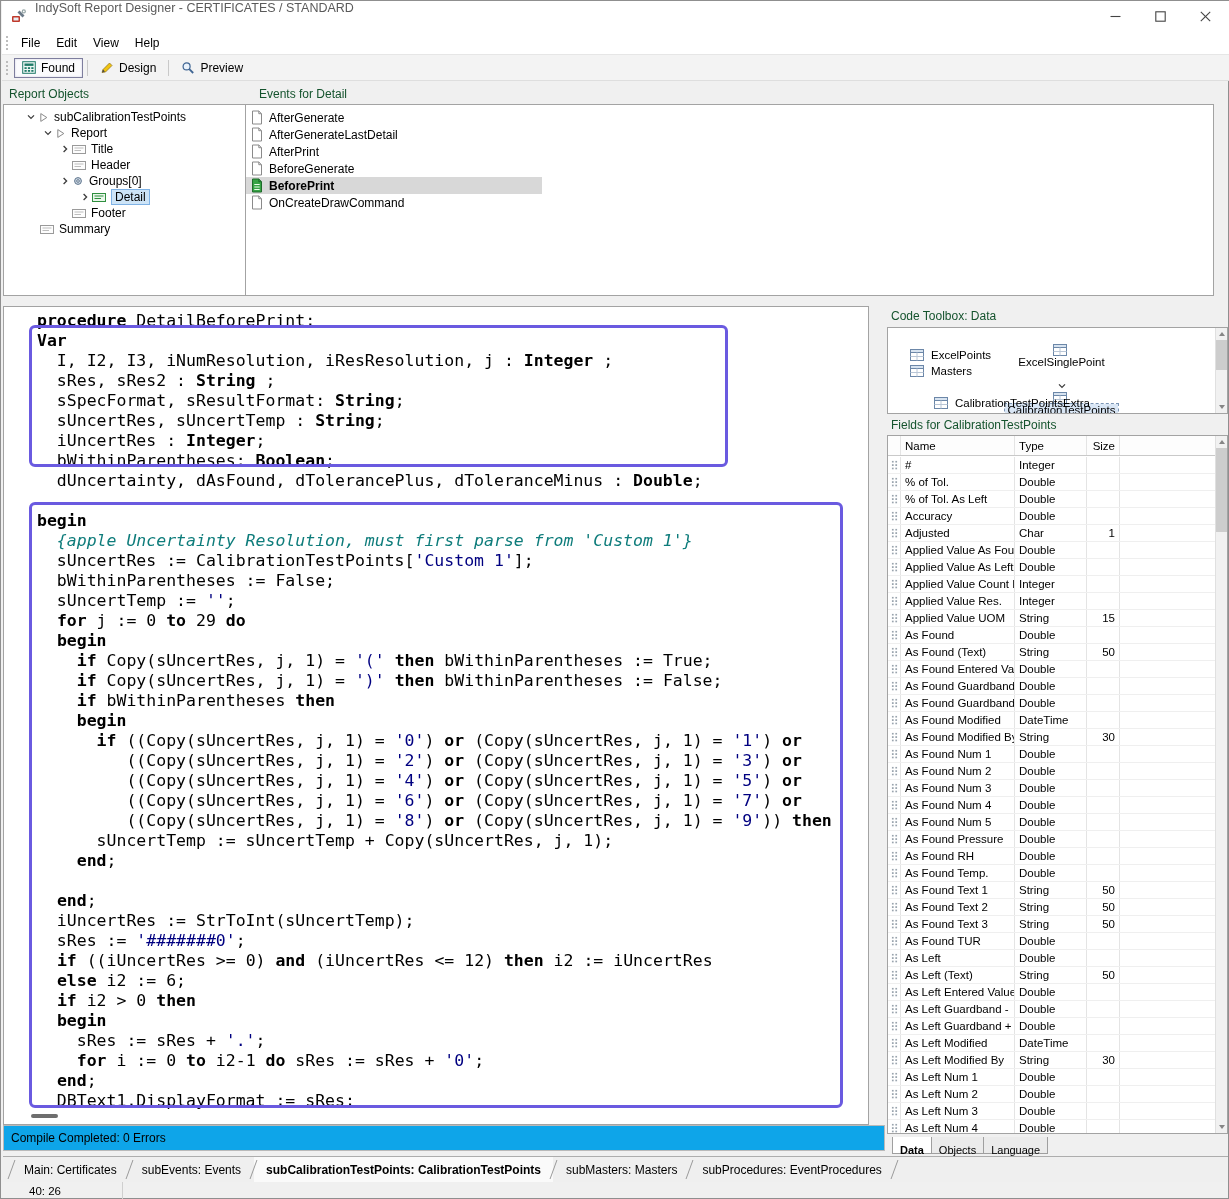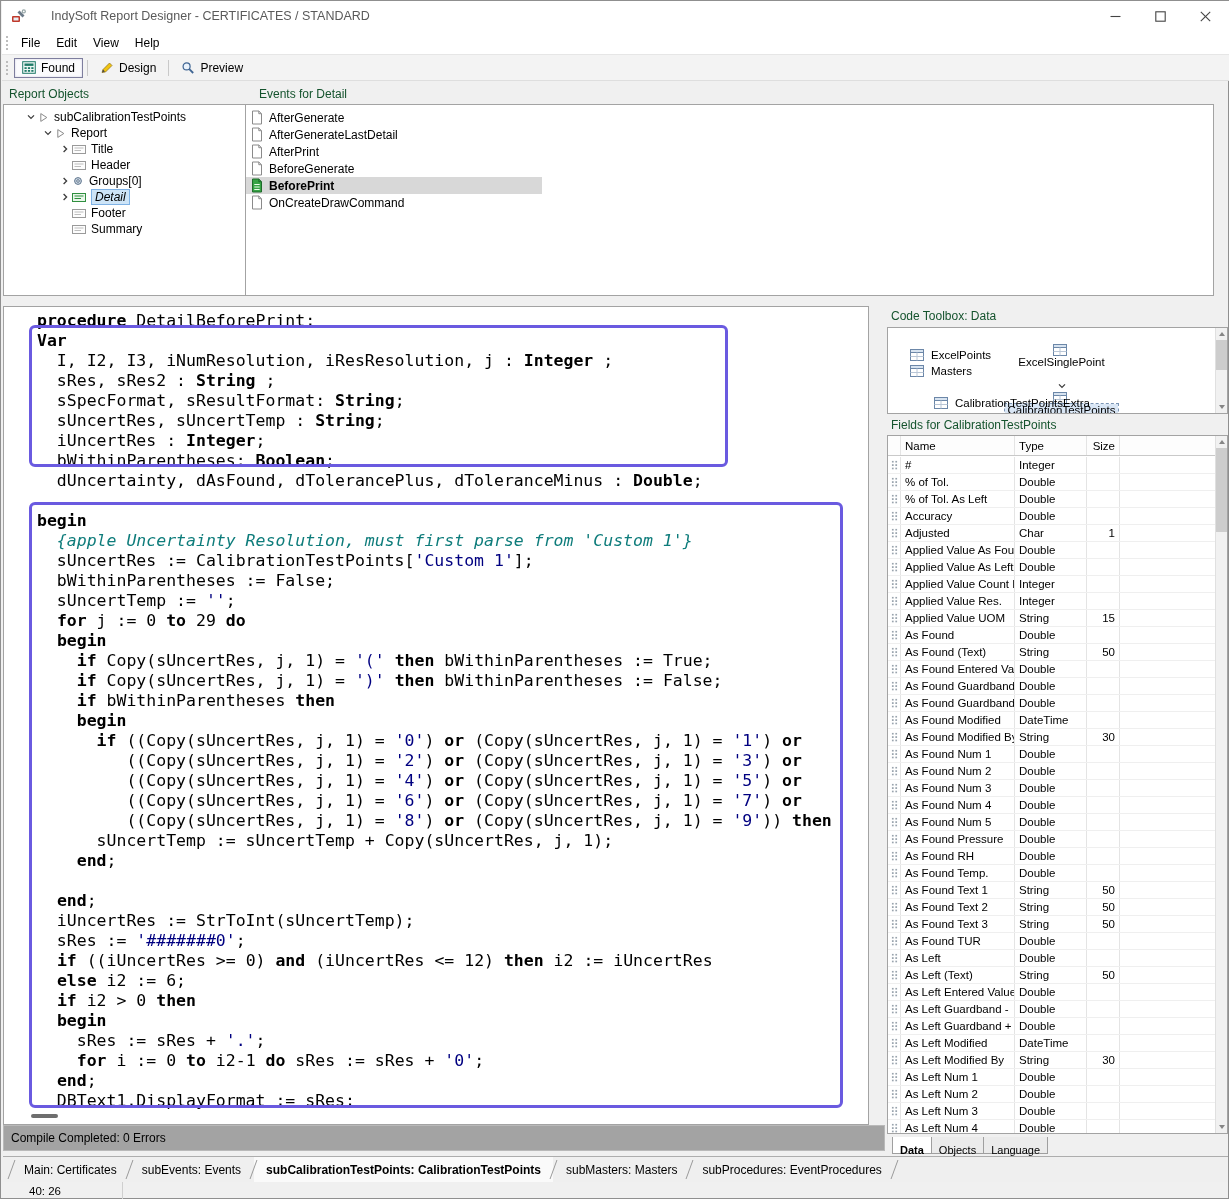--- a/index.html
+++ b/index.html
@@ -1,20 +1,20 @@
 <!DOCTYPE html>
 <html style="--str-color: #000080; --cmt-color: #0e7c7b; --annot-color: #6a5ae0;"><head>
 <meta charset="utf-8">
 <style>
 *{box-sizing:border-box;margin:0;padding:0}
 html,body{margin:0;padding:0}
 body{width:1229px;height:1199px;position:relative;background:#f0f0f0;font-family:"Liberation Sans",sans-serif;color:#000;overflow:hidden;font-size:12px}
 #app{position:absolute;left:0;top:0;width:1229px;height:1199px;border:1px solid #8f8f8f;background:#f0f0f0}
 .icn{display:inline-flex;align-items:center;justify-content:center}
-.titlebar{position:absolute;left:1px;top:0;width:1227px;height:30px;background:#fff;display:flex;align-items:center;gap:24px;padding-left:9px}
+.titlebar{position:absolute;left:1px;top:0;width:1227px;height:30px;background:#fff;display:flex;gap:8px;padding-left:9px}
 .title-text{color:#5a5a5a;font-size:12.5px}
 .win-controls{position:absolute;right:1px;top:0;height:30px;display:flex}
 .win-btn{width:45px;height:30px;display:flex;align-items:center;justify-content:center}
 .menubar{position:absolute;left:1px;top:30px;width:1227px;height:23px;background:#fff;display:flex;align-items:center}
 .grip{width:4px;height:15px;margin:0 4px 0 3px;background-image:radial-gradient(circle,#bdbdbd 1px,transparent 1.2px);background-size:4px 4px}
 .menu-item{padding:3px 8px;font-size:12px}
 .toolbar{position:absolute;left:1px;top:53px;width:1227px;height:27px;background:#f3f3f3;display:flex;align-items:center;border-top:1px solid #e6e6e6;border-bottom:1px solid #dedede}
 .tool-tab{display:flex;align-items:center;gap:5px;padding:2px 7px;margin:0 1px;border:1px solid transparent;font-size:12px}
 .tool-tab.active{border-color:#7e7e9e;background:#fbfbfd;box-shadow:inset 0 0 2px #c8c8dc}
 .tool-sep{width:1px;height:16px;background:#c9c9c9;margin:0 3px}
@@ -53,21 +53,21 @@
 .cell-handle{width:13px;min-width:13px;justify-content:center;padding:0}
 .cell-handle::before{content:"";width:7px;height:10px;background-image:radial-gradient(circle,#9aa4ae 1px,transparent 1.2px);background-size:3.5px 3.4px}
 .hhandle{width:13px;min-width:13px;padding:0}
 .w-name{width:114px;min-width:114px}
 .w-type{width:72px;min-width:72px}
 .w-size{width:33px;min-width:33px;justify-content:flex-end}
 .w-fill{flex:1;border-right:none}
 .tb-tabs{position:absolute;left:891px;top:1136px;display:flex;font-size:11px;height:17px}
 .tb-tab{padding:7px 7px;border:1px solid #9f9f9f;border-top:none;background:#ebebeb;margin-right:-1px}
 .tb-tab.active{background:#fff;font-weight:bold}
-.statusbar{position:absolute;left:2px;top:1124px;width:882px;height:26px;border:1px solid #b9b9b9;background:#a3a3a3;display:flex;align-items:center;padding-left:7px;font-size:12px}
+.statusbar{position:absolute;left:2px;top:1124px;width:882px;height:26px;border:1px solid #b9b9b9;background:#0ea5e9;display:flex;align-items:center;padding-left:7px;font-size:12px}
 .bottom-tabs{position:absolute;left:2px;top:1155px;width:1225px;height:26px;border-top:1px solid #adadad;display:flex;align-items:stretch;padding-left:8px;background:#efefef}
 .btab{display:flex;align-items:center;padding:0 12px;font-size:12px;white-space:nowrap}
 .btab.active{background:#fafafa;font-weight:bold}
 .btab-sep{width:1px;background:#9a9a9a;transform:skewX(-20deg);margin:3px 0}
 .cursorbar{position:absolute;left:2px;top:1181px;width:120px;height:17px;display:flex;align-items:center;padding-left:26px;font-size:11.5px;border-right:1px solid #cfcfcf}
 </style>
 </head>
 <body>
 
 <div id="app">
@@ -223,21 +223,21 @@
           </svg>
         </span>
         <span class="icn tree-ic">
           <svg width="12" height="12" viewBox="0 0 12 12">
             <circle cx="6" cy="6" r="3.4" fill="#cfd9e4" stroke="#5d748c"></circle>
             <circle cx="6" cy="6" r="1.3" fill="#fff" stroke="#5d748c"></circle>
           </svg>
         </span>
         <span class="tree-label">Groups[0]</span>
       </div>
-      <div class="tree-row" style="padding-left: 54px; font-style: italic;">
+      <div class="tree-row" style="padding-left: 74px;">
         <span class="icn chev">
           <svg width="10" height="10" viewBox="0 0 10 10">
             <path d="M3.6 2 L6.6 5 L3.6 8" fill="none" stroke="#3c3c3c" stroke-width="1.3"></path>
           </svg>
         </span>
         <span class="icn tree-ic">
           <svg width="14" height="11" viewBox="0 0 14 11">
             <rect x="0.5" y="1.5" width="13" height="8" fill="#e9f7ea" stroke="#2f8f3f"></rect>
             <line x1="2.5" y1="4" x2="11.5" y2="4" stroke="#2f8f3f"></line>
             <line x1="2.5" y1="6.5" x2="9" y2="6.5" stroke="#2f8f3f"></line>
@@ -249,21 +249,21 @@
         <span class="chev"></span>
         <span class="icn tree-ic">
           <svg width="14" height="11" viewBox="0 0 14 11">
             <rect x="0.5" y="1.5" width="13" height="8" fill="#fdfdfd" stroke="#9a9a9a"></rect>
             <line x1="2.5" y1="4" x2="11.5" y2="4" stroke="#bdbdbd"></line>
             <line x1="2.5" y1="6.5" x2="9" y2="6.5" stroke="#bdbdbd"></line>
           </svg>
         </span>
         <span class="tree-label">Footer</span>
       </div>
-      <div class="tree-row" style="padding-left: 54px;">
+      <div class="tree-row" style="padding-left: 22px;">
         <span class="chev"></span>
         <span class="icn tree-ic">
           <svg width="14" height="11" viewBox="0 0 14 11">
             <rect x="0.5" y="1.5" width="13" height="8" fill="#fdfdfd" stroke="#9a9a9a"></rect>
             <line x1="2.5" y1="4" x2="11.5" y2="4" stroke="#bdbdbd"></line>
             <line x1="2.5" y1="6.5" x2="9" y2="6.5" stroke="#bdbdbd"></line>
           </svg>
         </span>
         <span class="tree-label">Summary</span>
       </div>

